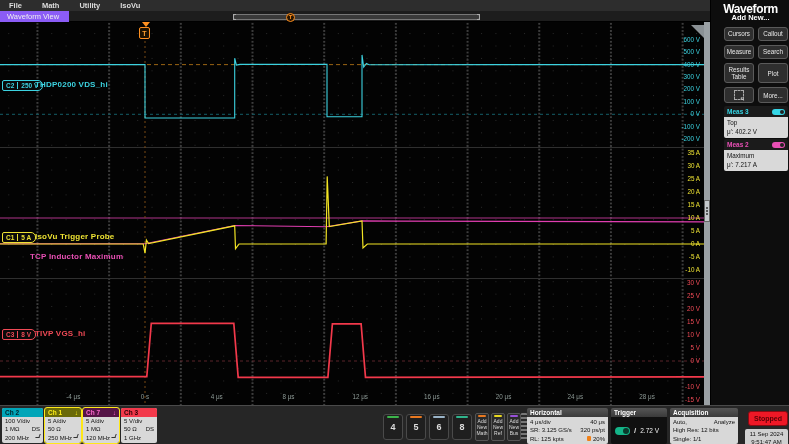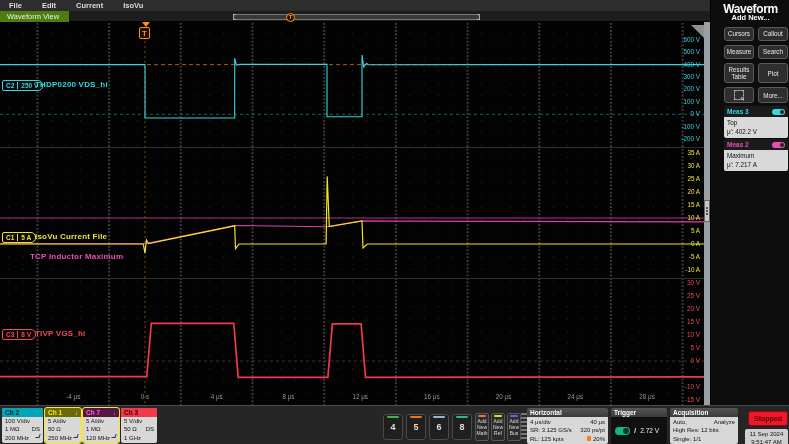--- a/index.html
+++ b/index.html
@@ -8,21 +8,21 @@
          font-family:"Liberation Sans", sans-serif; -webkit-font-smoothing:antialiased; }
   #app { position:absolute; inset:0; background:#161616; }
 
   
   #menubar { position:absolute; left:0; top:0; width:710px; height:11px; background:#2d2d2d;
              display:flex; align-items:center; gap:20px; padding-left:9px; }
   .menu-item { font-size:7.5px; color:#ddd; font-weight:bold; cursor:default; }
 
   
   #tabbar { position:absolute; left:0; top:11px; width:710px; height:11px; background:#1d1d1d; border-bottom:1px solid #000; }
-  #wv-tab { position:absolute; left:0; top:0; height:11px; padding:0 10px 0 7px; background:#4d7c0f;
+  #wv-tab { position:absolute; left:0; top:0; height:11px; padding:0 10px 0 7px; background:#8b5cf6;
             display:flex; align-items:center; font-size:7.5px; color:#eee; }
   #hslider { position:absolute; left:233px; top:2.5px; width:247px; height:6px; background:#3a3a3a;
              border:1px solid #777; border-radius:2px; }
   #hslider .bracket { position:absolute; top:-1px; width:3px; height:6px; border:1px solid #aaa; }
   #hslider .bracket.l { left:-1px; border-right:none; }
   #hslider .bracket.r { right:-1px; border-left:none; }
   #hslider-t { position:absolute; left:52px; top:-2px; width:9px; height:9px; border-radius:50%;
                background:#2a1600; border:1px solid #ff9020; color:#ff9020; font-size:6px; font-weight:bold;
                display:flex; align-items:center; justify-content:center; }
 
@@ -109,22 +109,22 @@
               align-items:center; justify-content:center; }
   .pos-chip { display:inline-block; width:4px; height:5px; background:#f08018; margin-right:2px; border-radius:1px; }
 </style>
 </head>
 <body>
 
 <div id="app">
 
   <div id="menubar">
       <div class="menu-item">File</div>
-      <div class="menu-item">Edit</div>
-      <div class="menu-item">Current</div>
+      <div class="menu-item">Math</div>
+      <div class="menu-item">Utility</div>
       <div class="menu-item">IsoVu</div>
     </div>
 
   <div id="tabbar">
     <div id="wv-tab">
       <span>Waveform View</span>
     </div>
     <div id="hslider">
       <div class="bracket l"></div>
       <div class="bracket r"></div>
@@ -195,21 +195,21 @@
       <span class="xtick" style="left: 632.04px; top: 371px;">28 μs</span>
       <div class="ch-badge" style="left: 2px; top: 58px; border-color: rgb(60, 210, 224); color: rgb(60, 210, 224);">
         <span class="cb-name" style="border-color: rgb(60, 210, 224);">C2</span>
         <span class="cb-range">250 V</span>
       </div>
       <div class="ch-label" style="left: 35px; top: 58px; color: rgb(60, 210, 224);">THDP0200 VDS_hi</div>
       <div class="ch-badge" style="left: 2px; top: 210px; border-color: rgb(237, 226, 51); color: rgb(237, 226, 51);">
         <span class="cb-name" style="border-color: rgb(237, 226, 51);">C1</span>
         <span class="cb-range">5 A</span>
       </div>
-      <div class="ch-label" style="left: 35px; top: 210px; color: rgb(237, 226, 51);">IsoVu Current File</div>
+      <div class="ch-label" style="left: 35px; top: 210px; color: rgb(237, 226, 51);">IsoVu Trigger Probe</div>
       <div class="ch-label" style="left: 30px; top: 230px; color: rgb(232, 79, 180);">TCP Inductor Maximum</div>
       <div class="ch-badge" style="left: 2px; top: 307px; border-color: rgb(240, 74, 86); color: rgb(240, 74, 86);">
         <span class="cb-name" style="border-color: rgb(240, 74, 86);">C3</span>
         <span class="cb-range">8 V</span>
       </div>
       <div class="ch-label" style="left: 35px; top: 307px; color: rgb(240, 74, 86);">TIVP VGS_hi</div>
     </div>
 
   <div id="sidebar">
     <div id="logo">Waveform</div>

